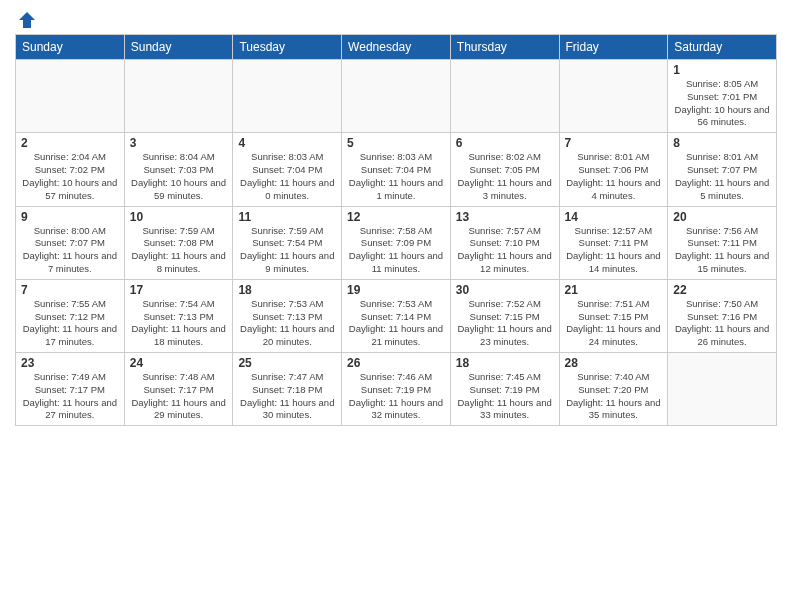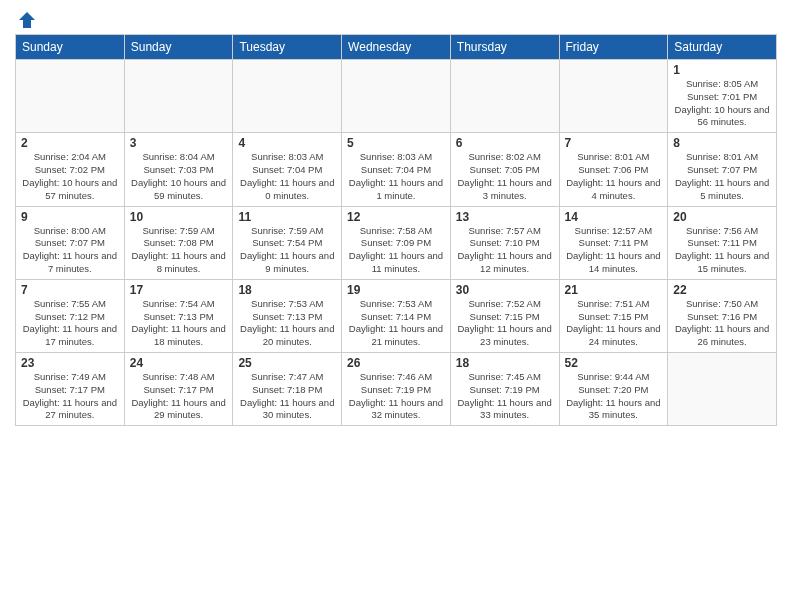--- a/index.html
+++ b/index.html
@@ -257,22 +257,22 @@
 and 32 minutes.</div>
           </td>
           <td>
             <span class="day-num">18</span>
             <div class="day-info">Sunrise: 7:45 AM
 Sunset: 7:19 PM
 Daylight: 11 hours
 and 33 minutes.</div>
           </td>
           <td>
-            <span class="day-num">52</span>
-            <div class="day-info">Sunrise: 9:44 AM
+            <span class="day-num">28</span>
+            <div class="day-info">Sunrise: 7:40 AM
 Sunset: 7:20 PM
 Daylight: 11 hours
 and 35 minutes.</div>
           </td>
           <td class="empty"></td>
         </tr>
       </tbody>
   </table>
 </div>
 

